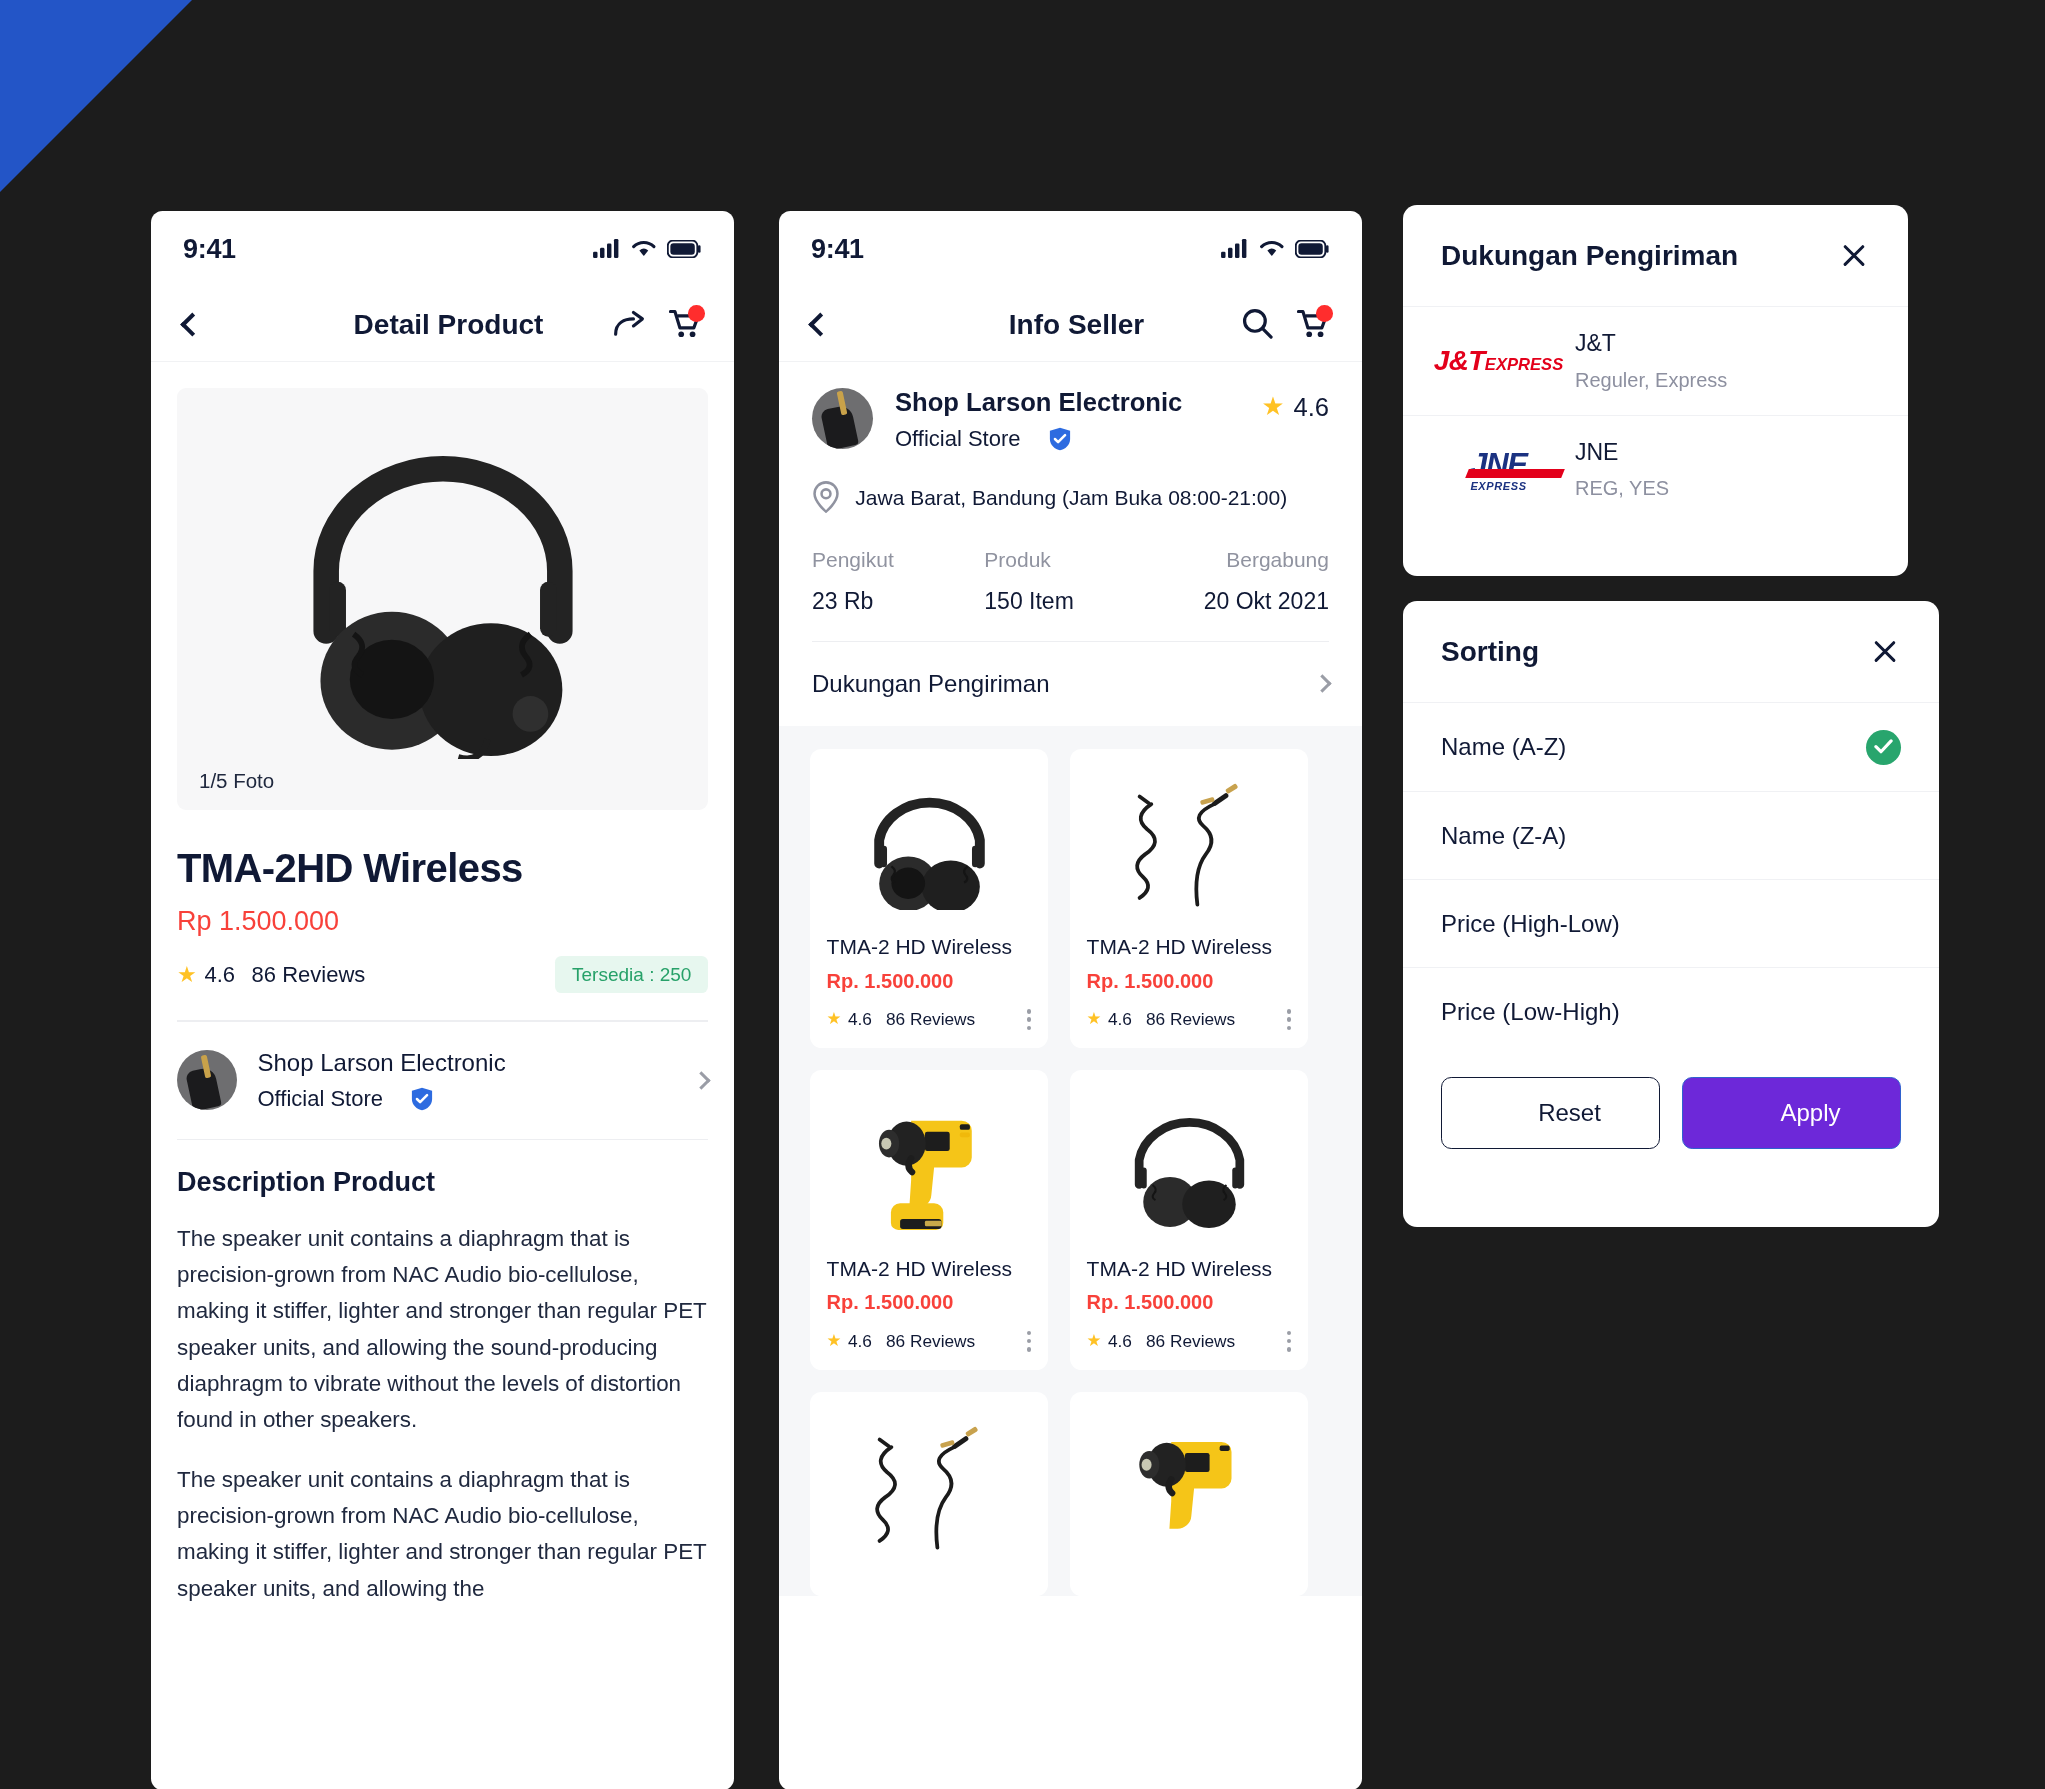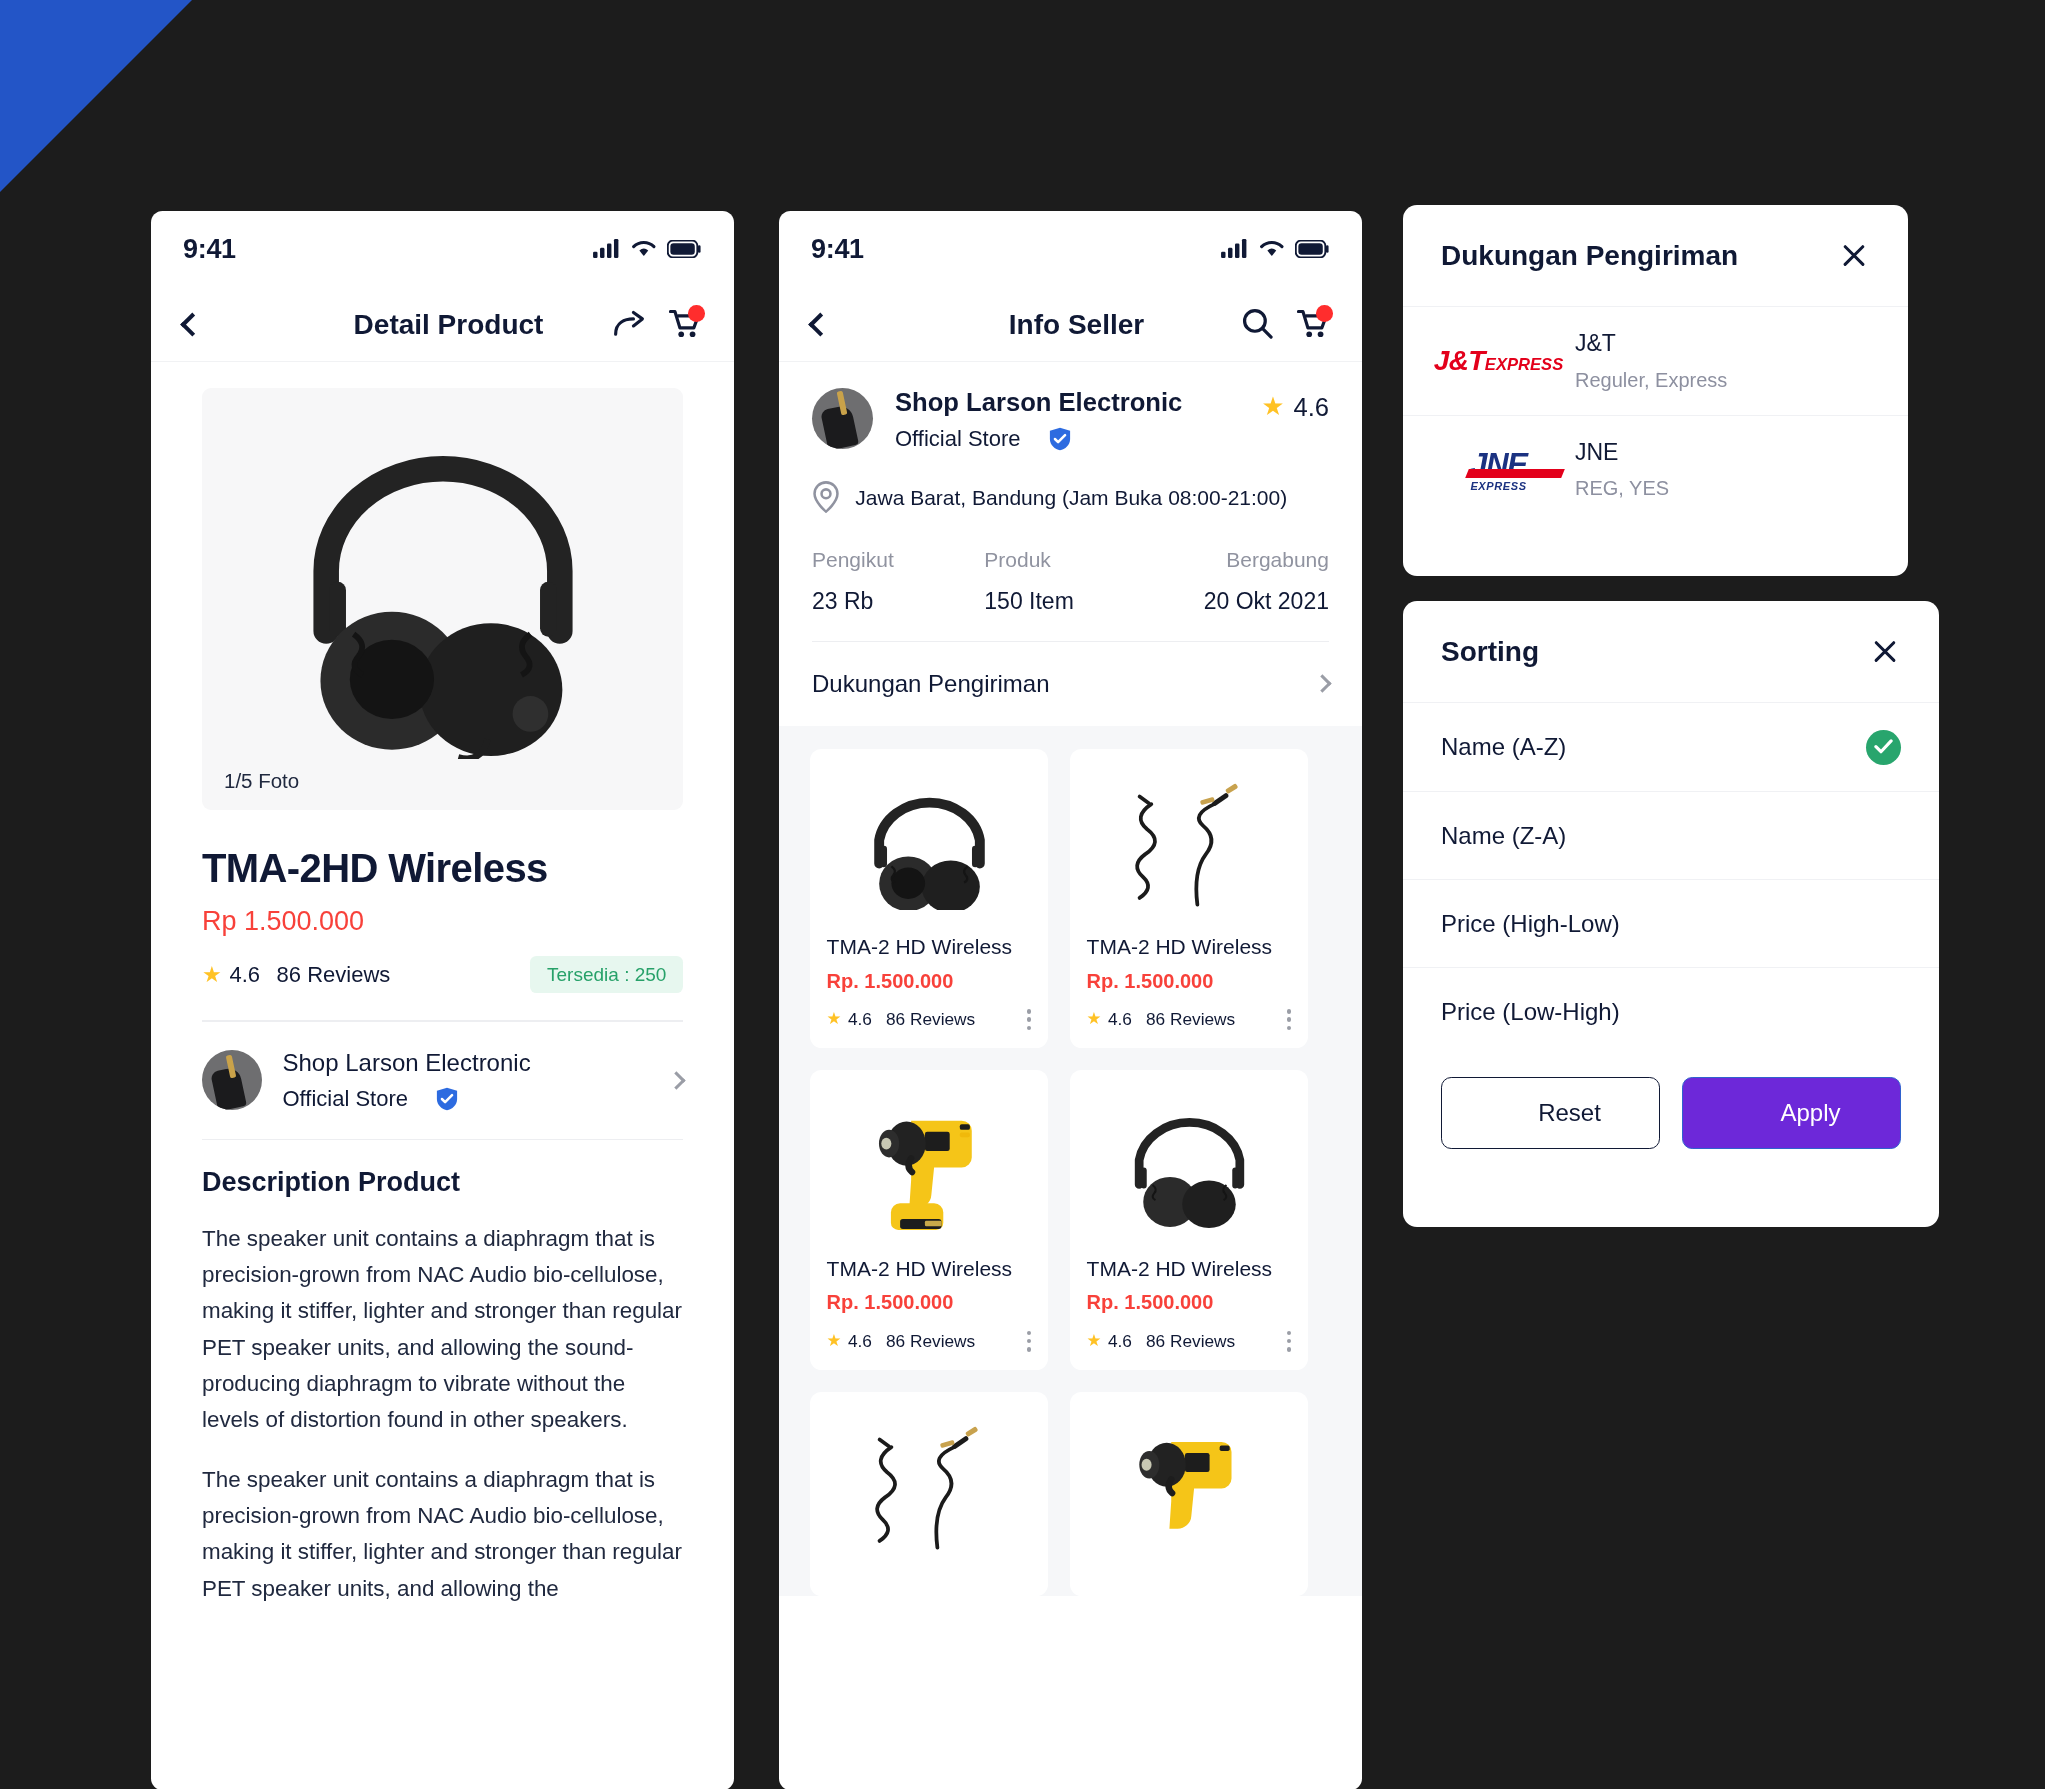--- a/index.html
+++ b/index.html
@@ -61,21 +61,21 @@
     display:block;
   }
   .cart-wrap { position: relative; }
   .cart-badge {
     position: absolute; top: -3.8px; right: -3.8px;
     width: 16.6px; height: 16.6px; border-radius: 50%;
     background: #FF2D2D;
   }
 
   
-  .detail-body { padding: 0 51px; }
+  .detail-body { padding: 0 26px; }
   .photo-box {
     margin-top: 25.6px;
     height: 422px;
     background: #F7F7F8;
     border-radius: 9px;
     position: relative;
     display: flex; align-items: center; justify-content: center;
   }
   .photo-counter {
     position: absolute; left: 22px; bottom: 16.6px;

